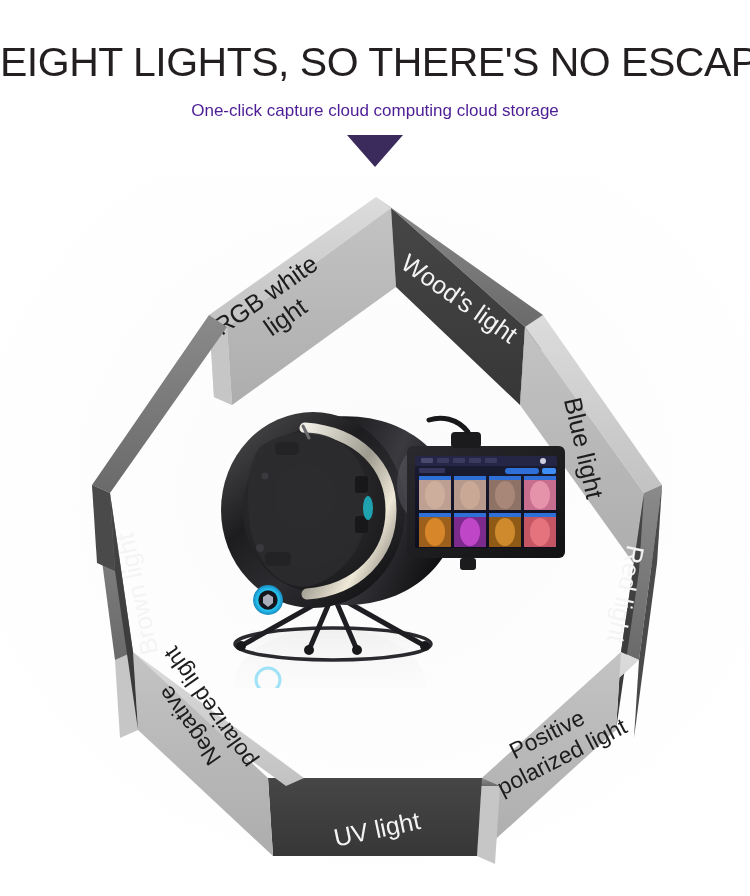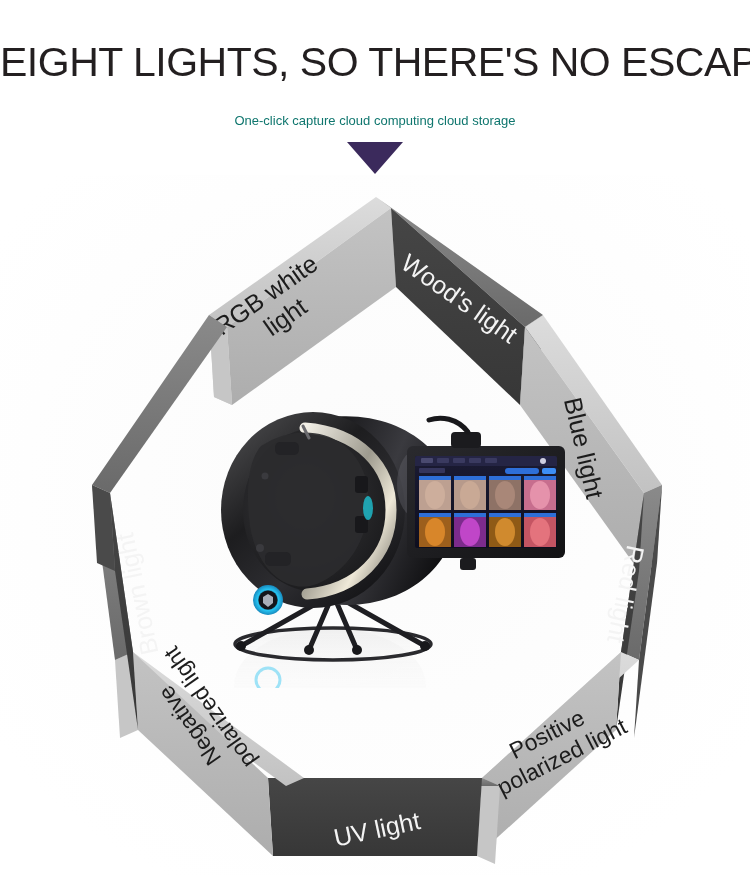--- a/index.html
+++ b/index.html
@@ -12,21 +12,21 @@
   .stage{position:absolute;left:0;top:0;width:750px;height:896px;}
 
   
   .header{position:absolute;left:0;top:0;width:750px;text-align:center;}
   .title{
     font-size:41px;letter-spacing:-0.5px;color:#231f20;
     font-weight:400;line-height:1;margin-top:42px;white-space:nowrap;
     font-family:"Liberation Sans","DejaVu Sans",sans-serif;
   }
   .subtitle{
-    font-size:13px;color:#0f766e;margin-top:30px;font-weight:400;
+    font-size:17px;color:#4c1d95;margin-top:18px;font-weight:400;
   }
   .arrow-wrap{margin-top:14px;height:34px;}
   .arrow{display:inline-block;}
 
   
   .ring{position:absolute;left:0;top:175px;width:750px;height:700px;}
   .ring svg{display:block;}
 
   .panel-label{
     font-family:"Liberation Sans","DejaVu Sans",sans-serif;

